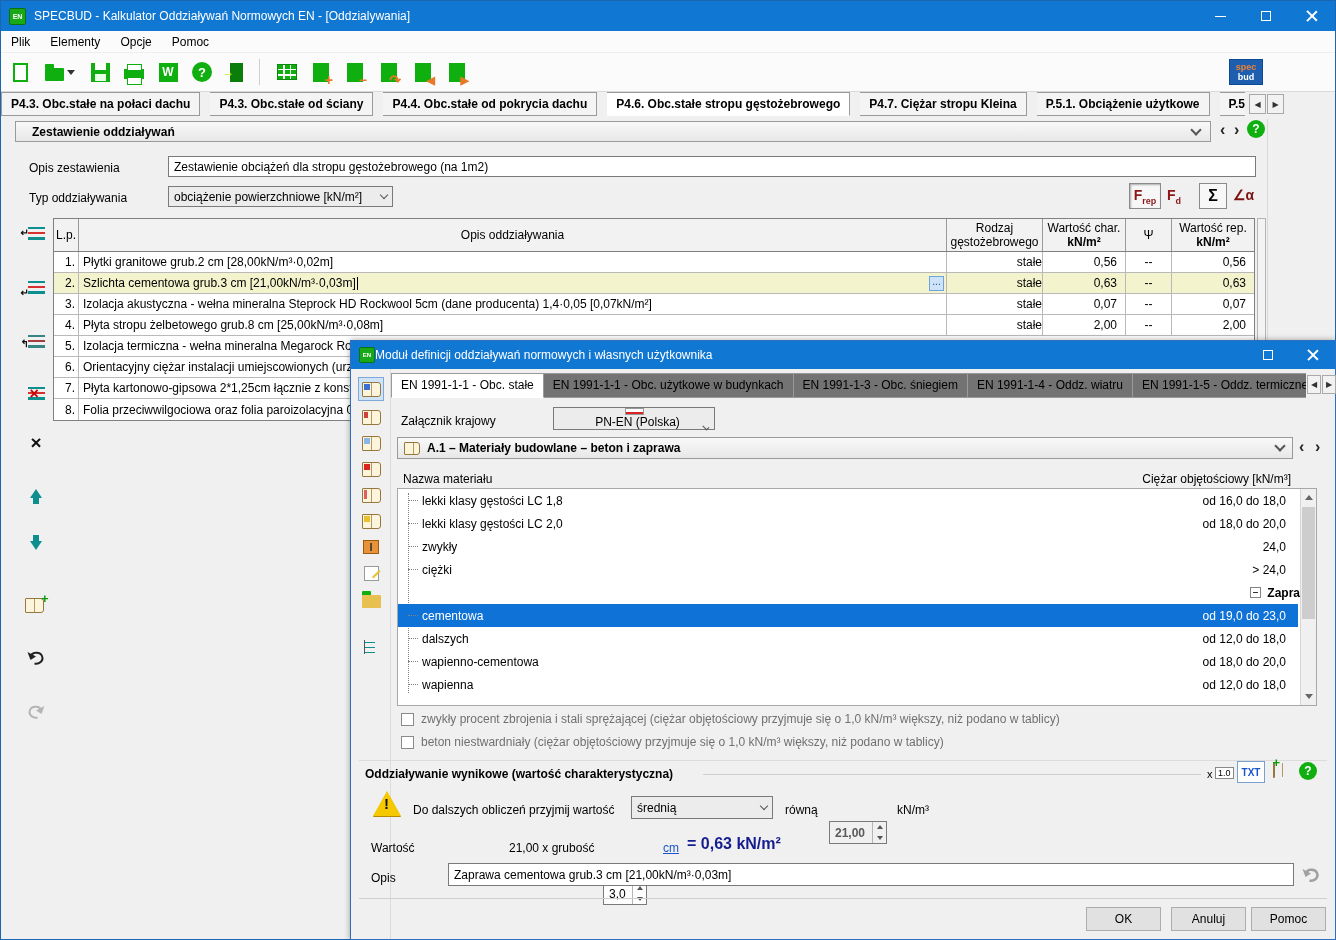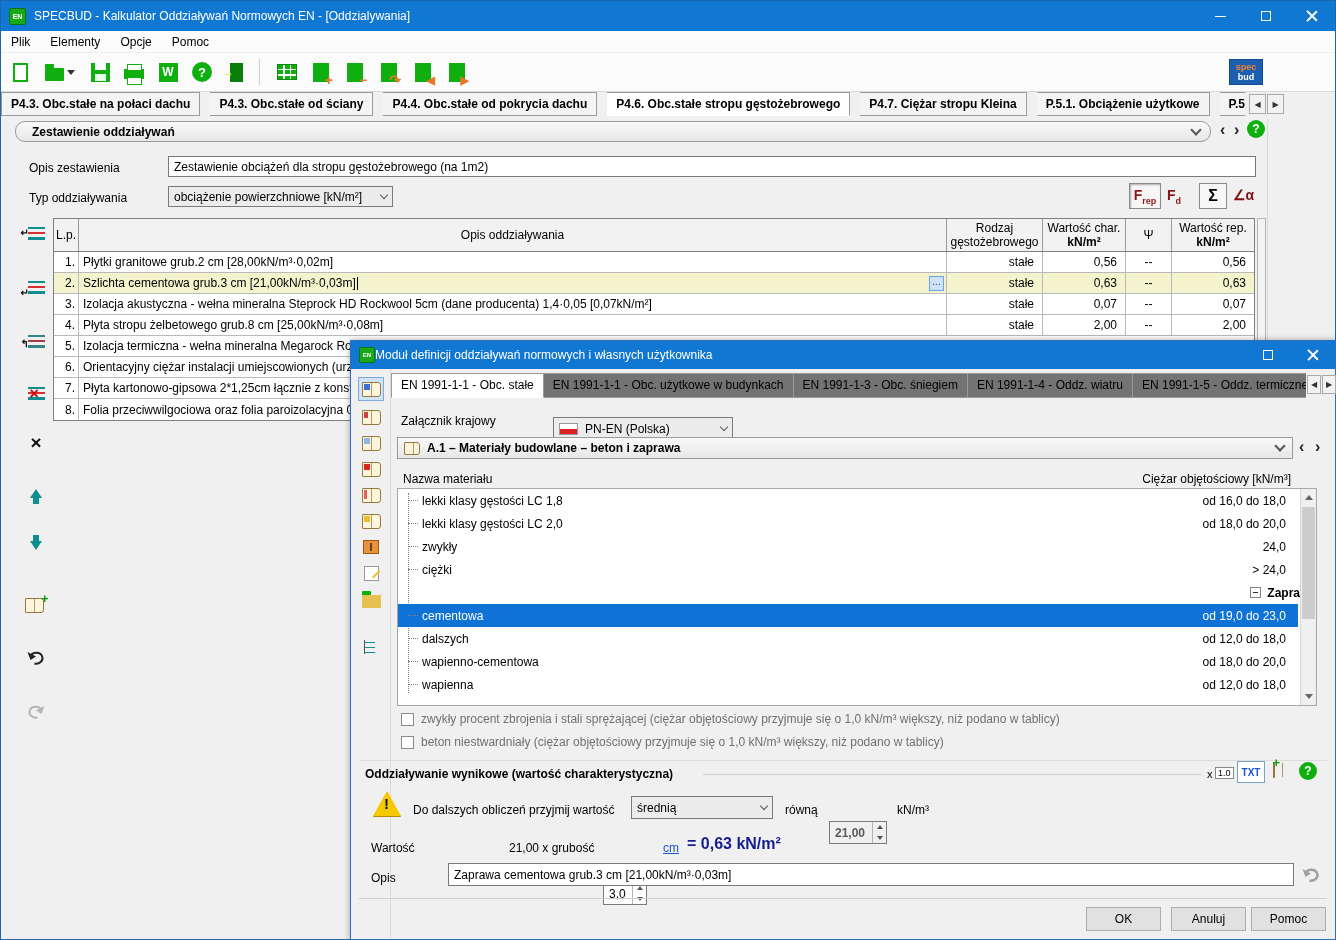--- a/index.html
+++ b/index.html
@@ -72,21 +72,21 @@
   
   .tbl { border:1px solid #808080; background:#fff; }
   .trow { display:flex; border-bottom:1px solid #b9b9b9; height:21px; }
   .trow:last-child { border-bottom:none; }
   .thead { display:flex; height:33px; border-bottom:1px solid #808080; background:#f2f2f2; }
   .tc { border-right:1px solid #b9b9b9; display:flex; align-items:center; overflow:hidden; white-space:nowrap; }
   .thead .tc { border-right:1px solid #9a9a9a; flex-direction:column; justify-content:center; line-height:14px; }
   .tc:last-child { border-right:none; }
   .c-lp { width:25px; justify-content:flex-end; padding-right:3px; }
   .c-desc { width:868px; padding-left:4px; position:relative; }
-  .c-rodz { width:96px; justify-content:flex-end; padding-right:8px; }
+  .c-rodz { width:96px; justify-content:flex-end; }
   .c-wch { width:83px; justify-content:flex-end; padding-right:8px; }
   .c-psi { width:46px; justify-content:center; }
   .c-wrep { width:82px; justify-content:flex-end; padding-right:8px; }
   .thead .c-lp,.thead .c-desc,.thead .c-rodz,.thead .c-wch,.thead .c-wrep { justify-content:center; padding:0; }
   .hl { background:#f3f3cd; }
   .bold2 { font-weight:bold; }
   .caret { display:inline-block; width:1px; height:13px; background:#000; margin-left:1px; }
   .morebtn { position:absolute; right:2px; top:3px; width:15px; height:15px; background:#cfe3f8; border:1px solid #6ea4dc; color:#1b4f91; font-size:10px; line-height:9px; text-align:center; }
 
   
@@ -245,21 +245,21 @@
       <div class="mtab active">P4.6. Obc.stałe stropu gęstożebrowego</div>
       <div class="mtab">P4.7. Ciężar stropu Kleina</div>
       <div class="mtab">P.5.1. Obciążenie użytkowe</div>
       <div class="mtab">P.5.2. Oddziaływanie wóz</div>
     </div>
     <div class="abs tab-arrows" style="left:1248px; top:93px;">
       <div class="sqbtn">◀</div>
       <div class="sqbtn">▶</div>
     </div>
 
-    <div class="abs grouphead" style="left:14px; top:120px; width:1196px; height:21px; padding-left:16px;border-radius:10px;">
+    <div class="abs grouphead" style="left:14px; top:120px; width:1196px; height:21px; padding-left:16px;">
       <span>Zestawienie oddziaływań</span>
       <span class="chev" style="margin-left:auto; margin-right:10px;"></span>
     </div>
     <span class="abs navgl" style="left:1219px; top:120px;">‹</span>
     <span class="abs navgl" style="left:1233px; top:120px;">›</span>
     <div class="abs qcirc" style="left:1246px; top:119px; width:18px; height:18px; font-size:12px;">?</div>
 
     <span class="abs" style="left:28px; top:160px;">Opis zestawienia</span>
     <div class="abs inputd" style="left:167px; top:155px; width:1088px; height:21px;">Zestawienie obciążeń dla stropu gęstożebrowego (na 1m2)</div>
 
@@ -478,21 +478,21 @@
       <div class="dtab">EN 1991-1-4 - Oddz. wiatru</div>
       <div class="dtab">EN 1991-1-5 - Oddz. termiczne</div>
 
     </div>
     <div class="abs tab-arrows" style="left:956px; top:34px;">
       <div class="sqbtn" style="height:19px; width:14px;">◀</div>
       <div class="sqbtn" style="height:19px; width:14px;">▶</div>
     </div>
 
     <span class="abs" style="left:50px; top:73px;">Załącznik krajowy</span>
-    <div class="abs combod" style="left:202px; top:76px; width:180px; height:23px;">
+    <div class="abs combod" style="left:202px; top:66px; width:162px; height:23px;flex-direction:column;">
       <span class="flag">
           <span class="t" style="display:block;"></span>
           <span class="b" style="display:block;"></span>
         </span>
       <span style="margin-left:7px;">PN-EN (Polska)</span>
       <span class="chev"></span>
     </div>
 
     <div class="abs grouphead" style="left:46px; top:96px; width:896px; height:22px; padding-left:6px;">
       <span class="bk" style="width:16px;height:13px;"></span>

